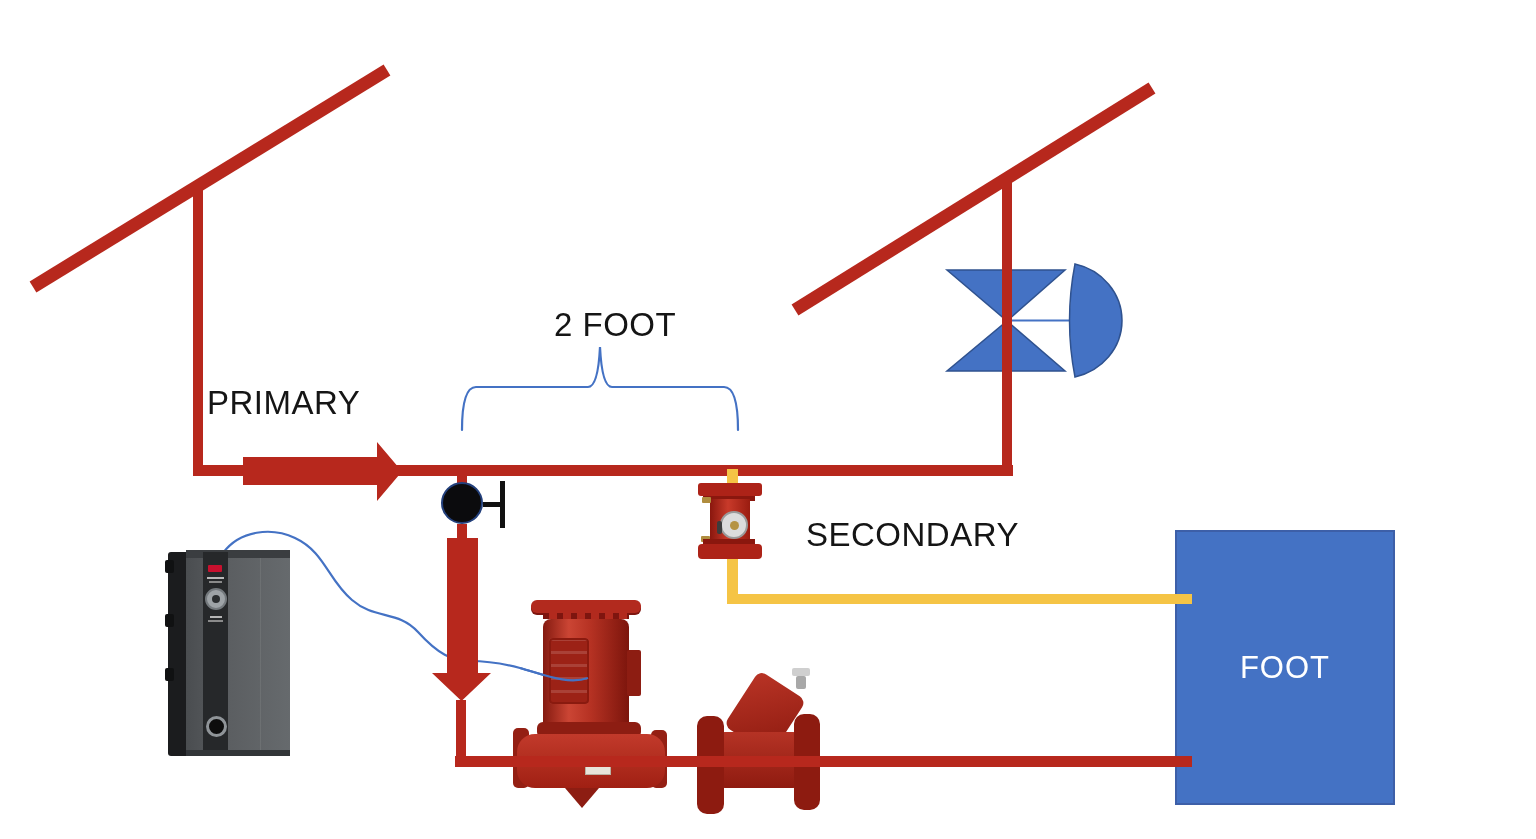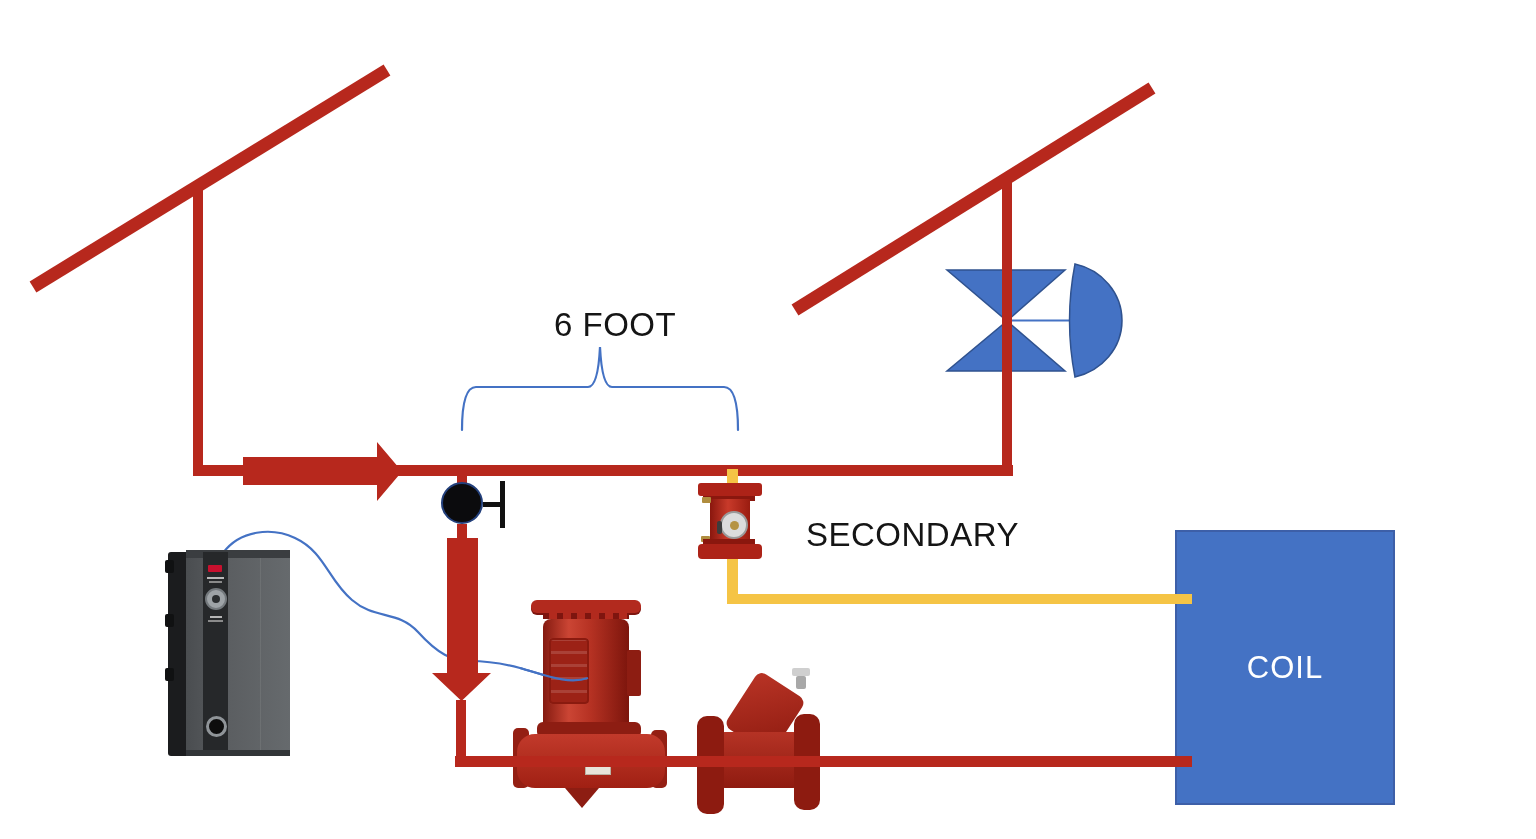--- a/index.html
+++ b/index.html
@@ -106,21 +106,21 @@
 
     <polygon points="947,270 1065,270 1007,321" style="fill:var(--accent_blue);stroke:var(--blue_dark)" stroke-width="1.5"></polygon>
     <polygon points="947,371 1065,371 1007,321" style="fill:var(--accent_blue);stroke:var(--blue_dark)" stroke-width="1.5"></polygon>
     <line x1="1008" y1="320.5" x2="1074" y2="320.5" style="stroke:var(--accent_blue)" stroke-width="2"></line>
     <path d="M1075,264 C1068,300 1068,341 1075,377 C1102,371 1122,348 1122,320.5 C1122,293 1102,270 1075,264 Z" style="fill:var(--accent_blue);stroke:var(--blue_dark)" stroke-width="1.5"></path>
 
     <path d="M462,430 Q462,387 476,387 L588,387 Q598,387 600,347 Q602,387 612,387 L724,387 Q738,387 738,430" fill="none" style="stroke:var(--accent_blue)" stroke-width="2.2" stroke-linecap="round"></path>
   </svg>
 
   <div id="coil">
-    <span class="coil-text">COIL</span>
+    <span class="coil-text">FOOT</span>
   </div>
 
   <div id="vfd">
     <div class="flange"></div>
     <div class="tab" style="top:10px"></div>
     <div class="tab" style="top:64px"></div>
     <div class="tab" style="top:118px"></div>
     <div class="body"></div>
     <div class="topband"></div>
     <div class="strip"></div>
@@ -188,16 +188,17 @@
   </div>
 
   <div class="ball"></div>
   <div class="stem-h"></div>
   <div class="stem-v"></div>
 
   <svg width="1536" height="839" viewBox="0 0 1536 839" style="z-index:5">
     <path d="M520,668 C545,675 568,685 588,678" fill="none" style="stroke:var(--accent_blue)" stroke-width="2.2"></path>
   </svg>
 
-  <div class="lbl" style="left:554px;top:306px;z-index:6">6 FOOT</div>
+  <div class="lbl" style="left:207px;top:384px;z-index:6">PRIMARY</div>
+  <div class="lbl" style="left:554px;top:306px;z-index:6">2 FOOT</div>
   <div class="lbl" style="left:806px;top:516px;z-index:6">SECONDARY</div>
 
 </div>
 
 </body></html>

